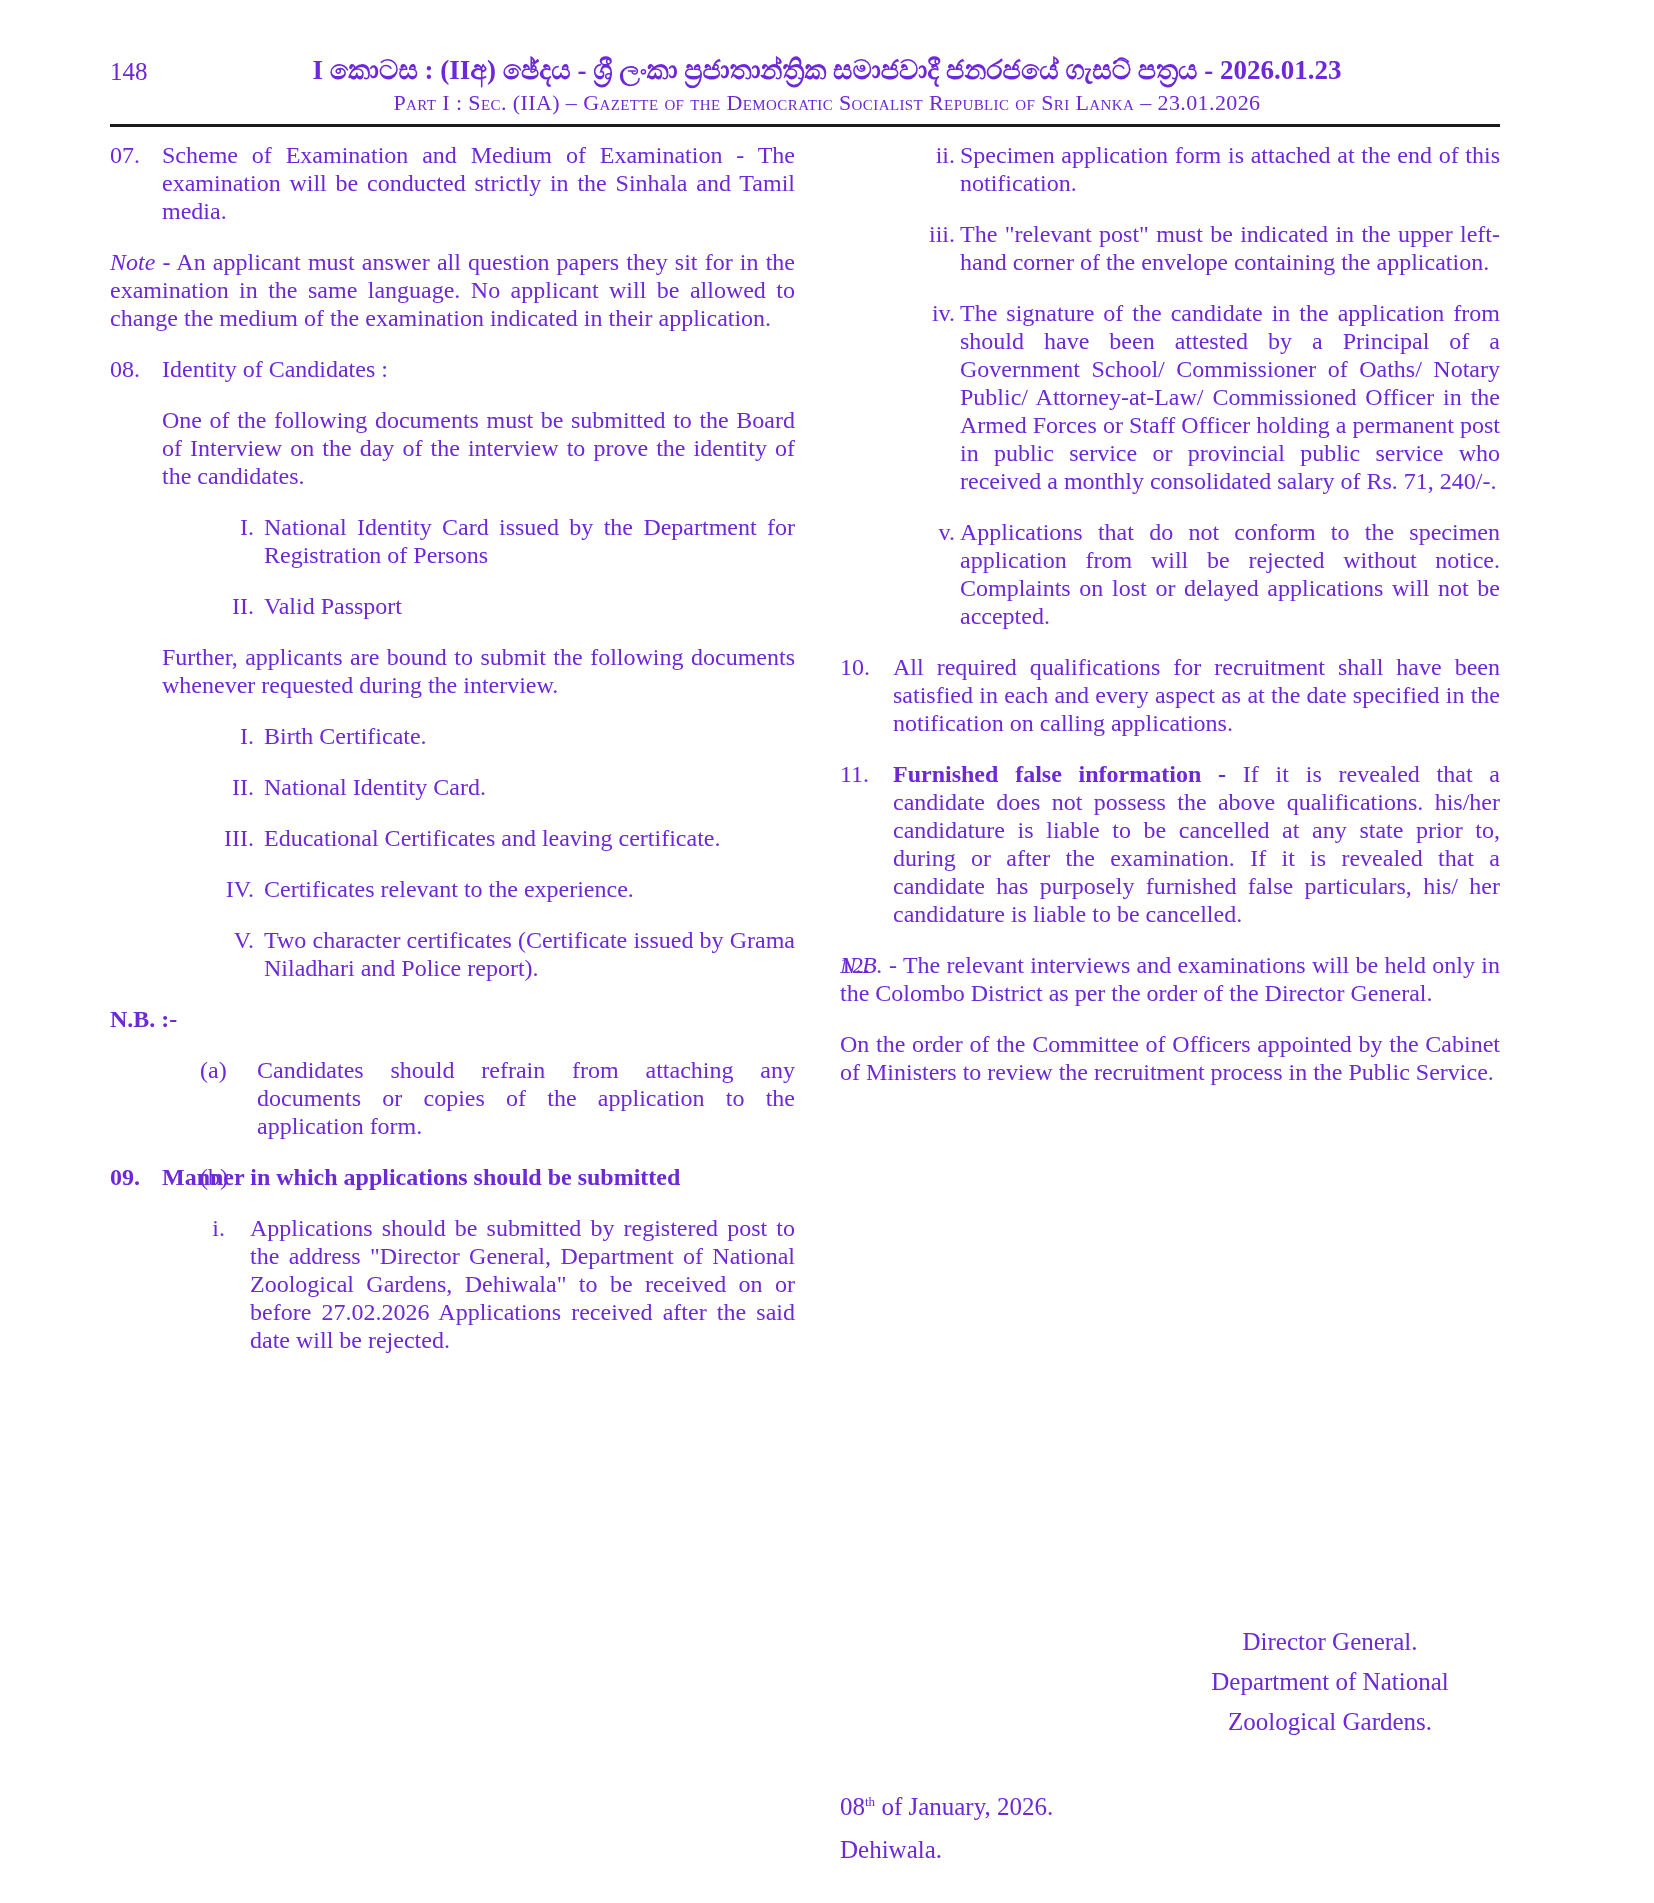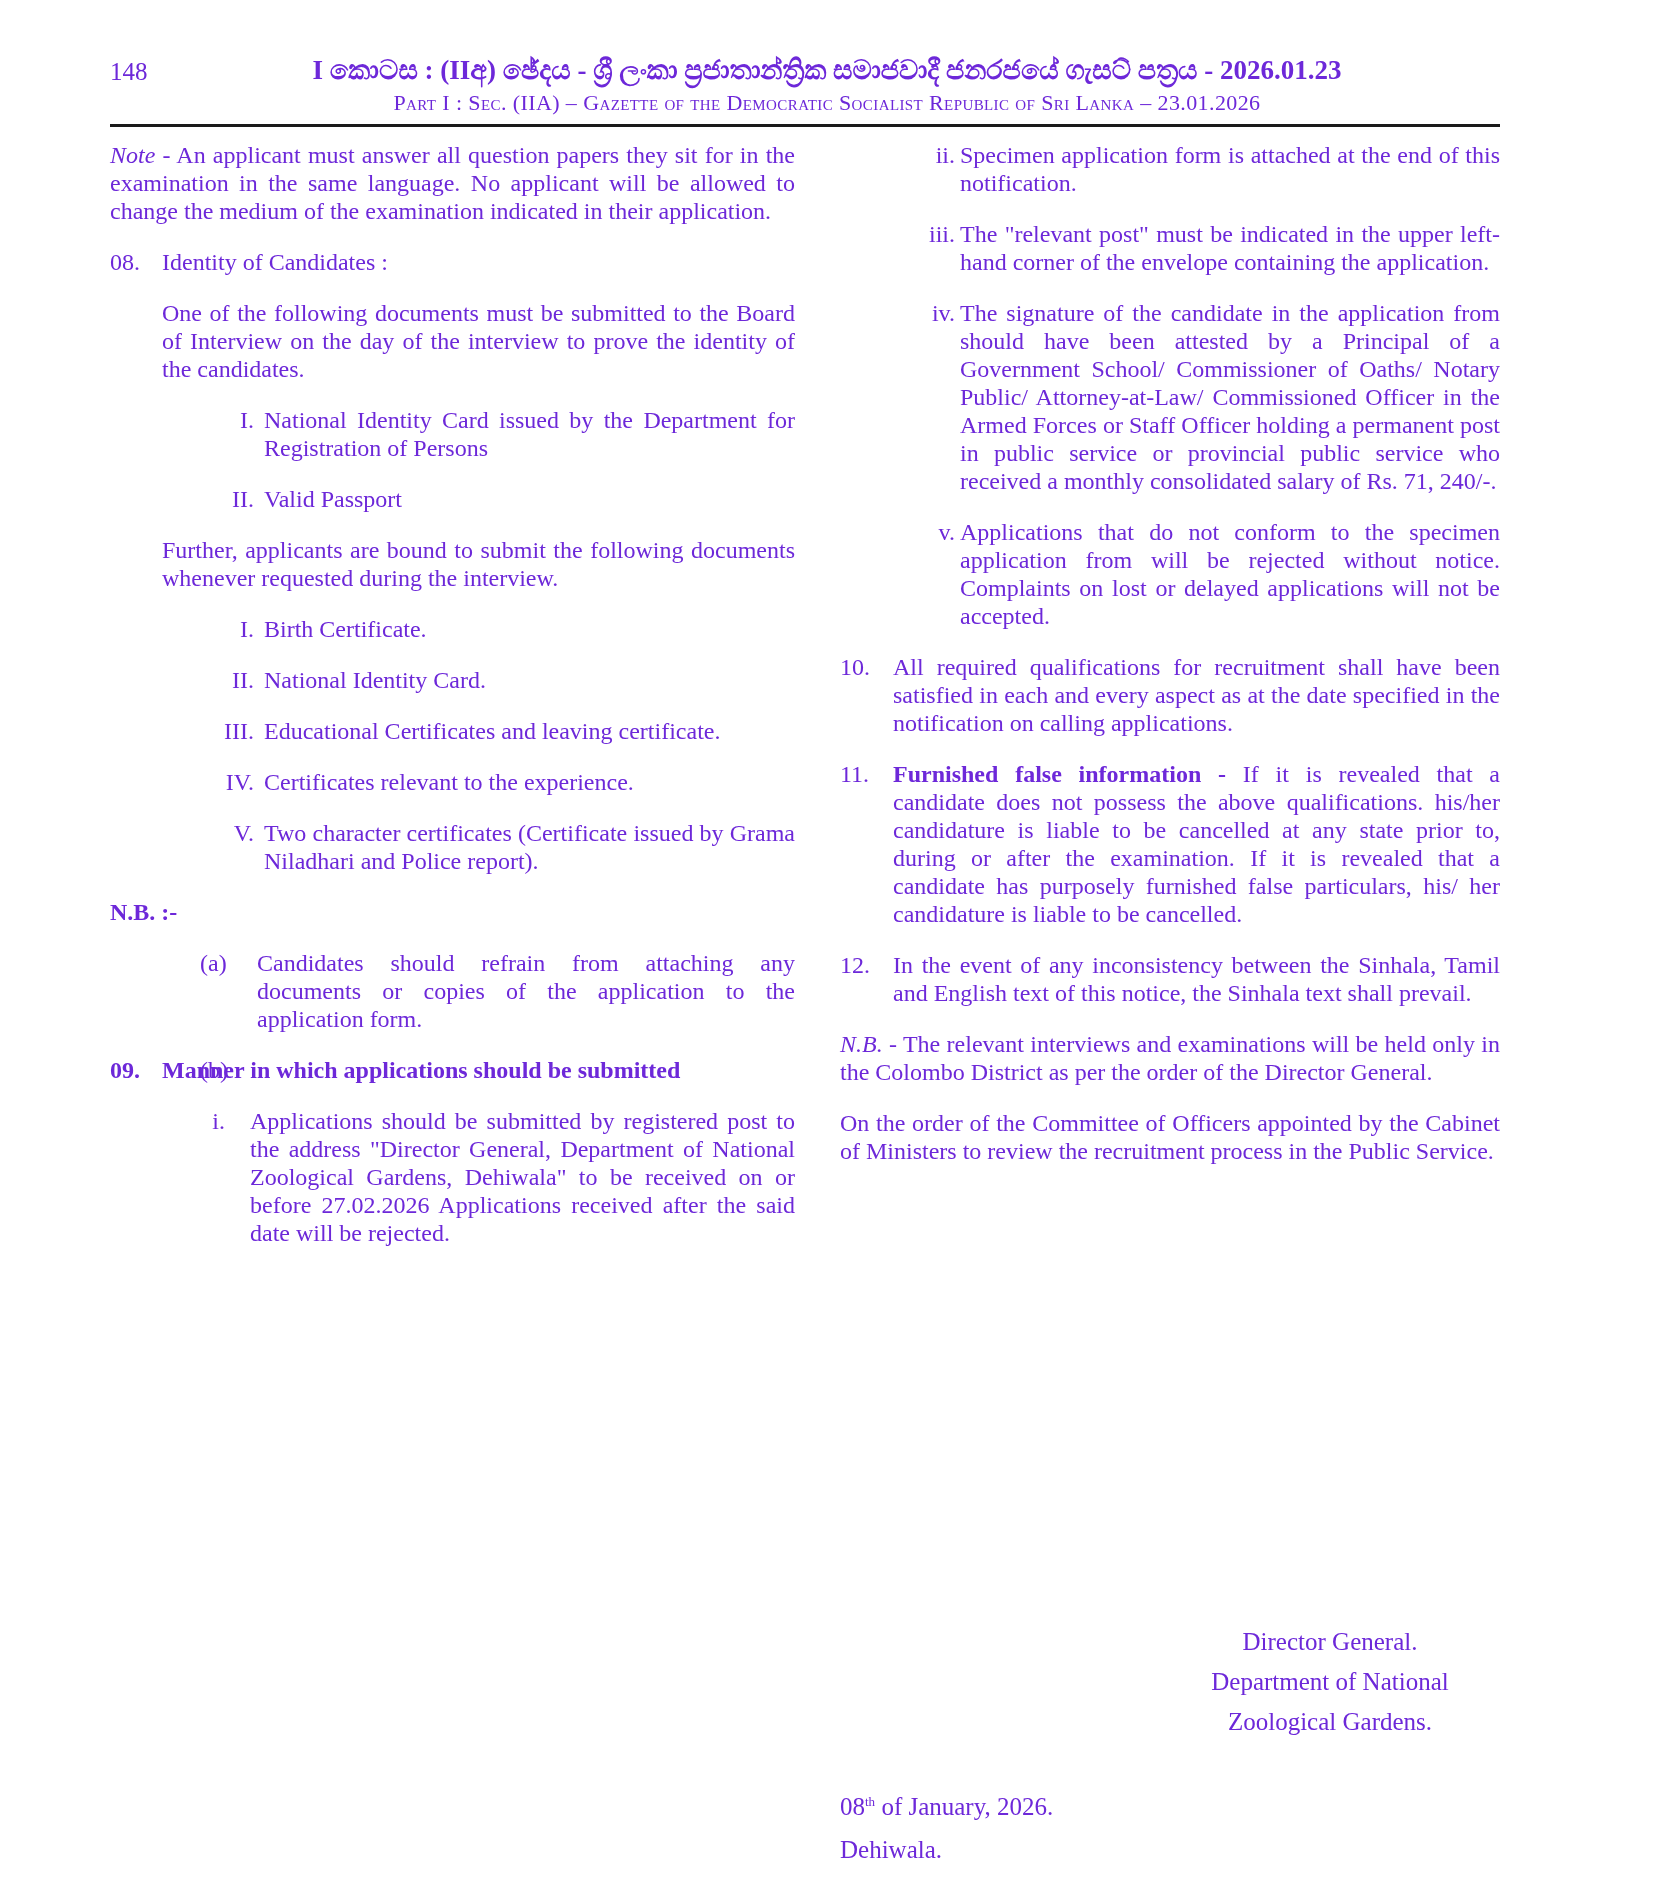--- a/index.html
+++ b/index.html
@@ -84,20 +84,24 @@
   <div class="header">
     <div class="header-sinhala">I කොටස : (IIඅ) ඡේදය - ශ්‍රී ලංකා ප්‍රජාතාන්ත්‍රික සමාජවාදී ජනරජයේ ගැසට් පත්‍රය - 2026.01.23</div>
     <div class="header-english">Part I : Sec. (IIA) – Gazette of the Democratic Socialist Republic of Sri Lanka – 23.01.2026</div>
     <hr class="header-rule">
   </div>
 
   <div class="columns">
 
     <div class="col-left">
 
+      <div class="para num-item">
+        <span class="num">07.</span>
+        <span>Scheme of Examination and Medium of Examination - The examination will be conducted strictly in the Sinhala and Tamil media.</span>
+      </div>
 
       <div class="para">
         <span class="it">Note</span><span> - An applicant must answer all question papers they sit for in the examination in the same language. No applicant will be allowed to change the medium of the examination indicated in their application.</span>
       </div>
 
       <div class="para num-item">
         <span class="num">08.</span>
         <span>Identity of Candidates :</span>
       </div>
 
@@ -181,21 +185,20 @@
         <span>All required qualifications for recruitment shall have been satisfied in each and every aspect as at the date specified in the notification on calling applications.</span>
       </div>
 
       <div class="para num-item-r">
         <span class="num">11.</span>
         <span class="bold">Furnished false information - </span><span>If it is revealed that a candidate does not possess the above qualifications. his/her candidature is liable to be cancelled at any state prior to, during or after the examination. If it is revealed that a candidate has purposely furnished false particulars, his/ her candidature is liable to be cancelled.</span>
       </div>
 
       <div class="para num-item-r">
         <span class="num">12.</span>
-        <span>In the event of any inconsistency between the Sinhala, Tamil and English text of this notice, the Sinhala text shall prevail.</span>
       </div>
 
       <div class="para">
         <span class="it">N.B.</span><span> - The relevant interviews and examinations will be held only in the Colombo District as per the order of the Director General.</span>
       </div>
 
       <div class="para">On the order of the Committee of Officers appointed by the Cabinet of Ministers to review the recruitment process in the Public Service.</div>
 
     </div>
   </div>

